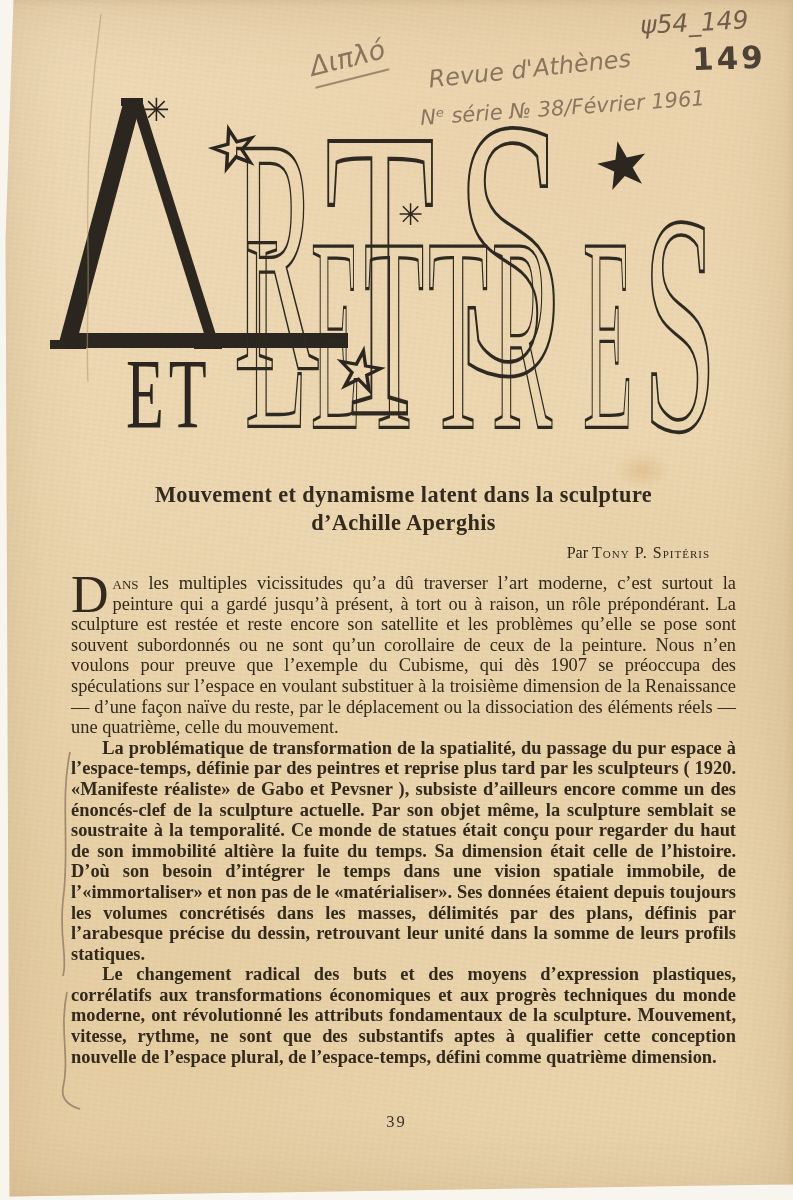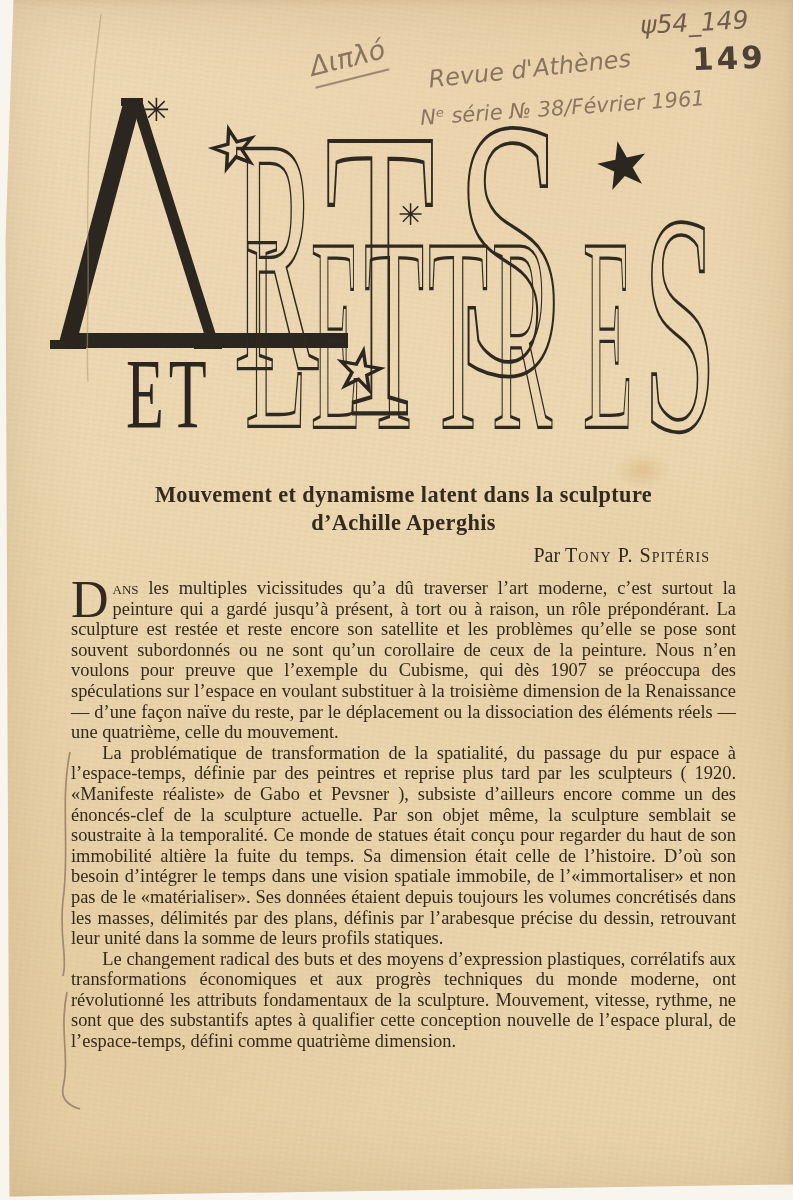--- a/index.html
+++ b/index.html
@@ -62,25 +62,25 @@
   .star{position:absolute;color:#2b261f;line-height:1;z-index:3;}
   .st1{left:143px;top:94px;font-size:32px;}
   .st2{left:208px;top:120px;font-size:58px;transform:rotate(-15deg);font-weight:bold;}
   .st3{left:398px;top:200px;font-size:30px;}
   .st4{left:594px;top:134px;font-size:64px;transform:rotate(-12deg);}
   .st5{left:334px;top:342px;font-size:58px;transform:rotate(10deg);font-weight:bold;}
   
   .article{position:absolute;left:71px;top:481px;width:665px;z-index:4;color:#33291d;}
   .title{font-weight:bold;font-size:22.5px;text-align:center;letter-spacing:.4px;
          line-height:28px;transform:scale(.99,1);}
-  .byline{text-align:right;padding-right:26px;font-size:20px;margin-top:7px;}
+  .byline{text-align:right;padding-right:26px;font-size:16px;margin-top:7px;}
   .byline .nm{font-variant:small-caps;letter-spacing:1px;}
   .body-text{font-size:18.4px;line-height:20.6px;text-align:justify;margin-top:11px;}
   .body-text p{margin:0;}
-  .body-text p.ind{text-indent:1.7em;}
+  .body-text p.ind{text-indent:1.7em;font-weight:bold;}
   .dropcap{float:left;font-size:52px;line-height:39px;padding:2px 4px 0 0;font-weight:normal;}
   .sc{font-variant:small-caps;}
   .pagenum{position:absolute;left:0;width:793px;top:1112px;text-align:center;
            font-size:16.5px;letter-spacing:2px;color:#3c332a;z-index:4;}
   .marks{position:absolute;inset:0;z-index:5;pointer-events:none;}
 </style>
 </head>
 <body>
 
 <div class="page">
@@ -126,20 +126,21 @@
       <div class="byline">
         <span>Par </span><span class="nm">Tony P. Spitéris</span>
       </div>
       <div class="body-text">
         <p><span class="dropcap">D</span><span class="sc">ans</span><span> les multiples vicissitudes qu’a dû traverser l’art moderne, c’est surtout la peinture qui a gardé jusqu’à présent, à tort ou à raison, un rôle prépondérant. La sculpture est restée et reste encore son satellite et les problèmes qu’elle se pose sont souvent subordonnés ou ne sont qu’un corollaire de ceux de la peinture. Nous n’en voulons pour preuve que l’exemple du Cubisme, qui dès 1907 se préoccupa des spéculations sur l’espace en voulant substituer à la troisième dimension de la Renaissance — d’une façon naïve du reste, par le déplacement ou la dissociation des éléments réels — une quatrième, celle du mouvement.</span></p>
         <p class="ind">La problématique de transformation de la spatialité, du passage du pur espace à l’espace-temps, définie par des peintres et reprise plus tard par les sculpteurs ( 1920. «Manifeste réaliste» de Gabo et Pevsner ), subsiste d’ailleurs encore comme un des énoncés-clef de la sculpture actuelle. Par son objet même, la sculpture semblait se soustraite à la temporalité. Ce monde de statues était conçu pour regarder du haut de son immobilité altière la fuite du temps. Sa dimension était celle de l’histoire. D’où son besoin d’intégrer le temps dans une vision spatiale immobile, de l’«immortaliser» et non pas de le «matérialiser». Ses données étaient depuis toujours les volumes concrétisés dans les masses, délimités par des plans, définis par l’arabesque précise du dessin, retrouvant leur unité dans la somme de leurs profils statiques.</p>
         <p class="ind">Le changement radical des buts et des moyens d’expression plastiques, corrélatifs aux transformations économiques et aux progrès techniques du monde moderne, ont révolutionné les attributs fondamentaux de la sculpture. Mouvement, vitesse, rythme, ne sont que des substantifs aptes à qualifier cette conception nouvelle de l’espace plural, de l’espace-temps, défini comme quatrième dimension.</p>
       </div>
     </div>
 
+    <div class="pagenum">39</div>
 
     <svg class="marks" width="793" height="1200" viewBox="0 0 793 1200">
       <path d="M70,752 C60,800 70,850 63,900 C59,940 68,958 63,976" fill="none" stroke="#8a7660" stroke-width="1.7" opacity="0.75"></path>
       <path d="M67,992 C59,1030 70,1058 63,1088 C61,1100 70,1106 80,1109" fill="none" stroke="#8a7660" stroke-width="1.7" opacity="0.75"></path>
       <path d="M101,14 C92,80 86,160 88,250 C89,300 86,340 88,382" fill="none" stroke="#b59a6e" stroke-width="1.4" opacity="0.55"></path>
     </svg>
 
     <div class="vignette"></div>
   </div>
 </div>

